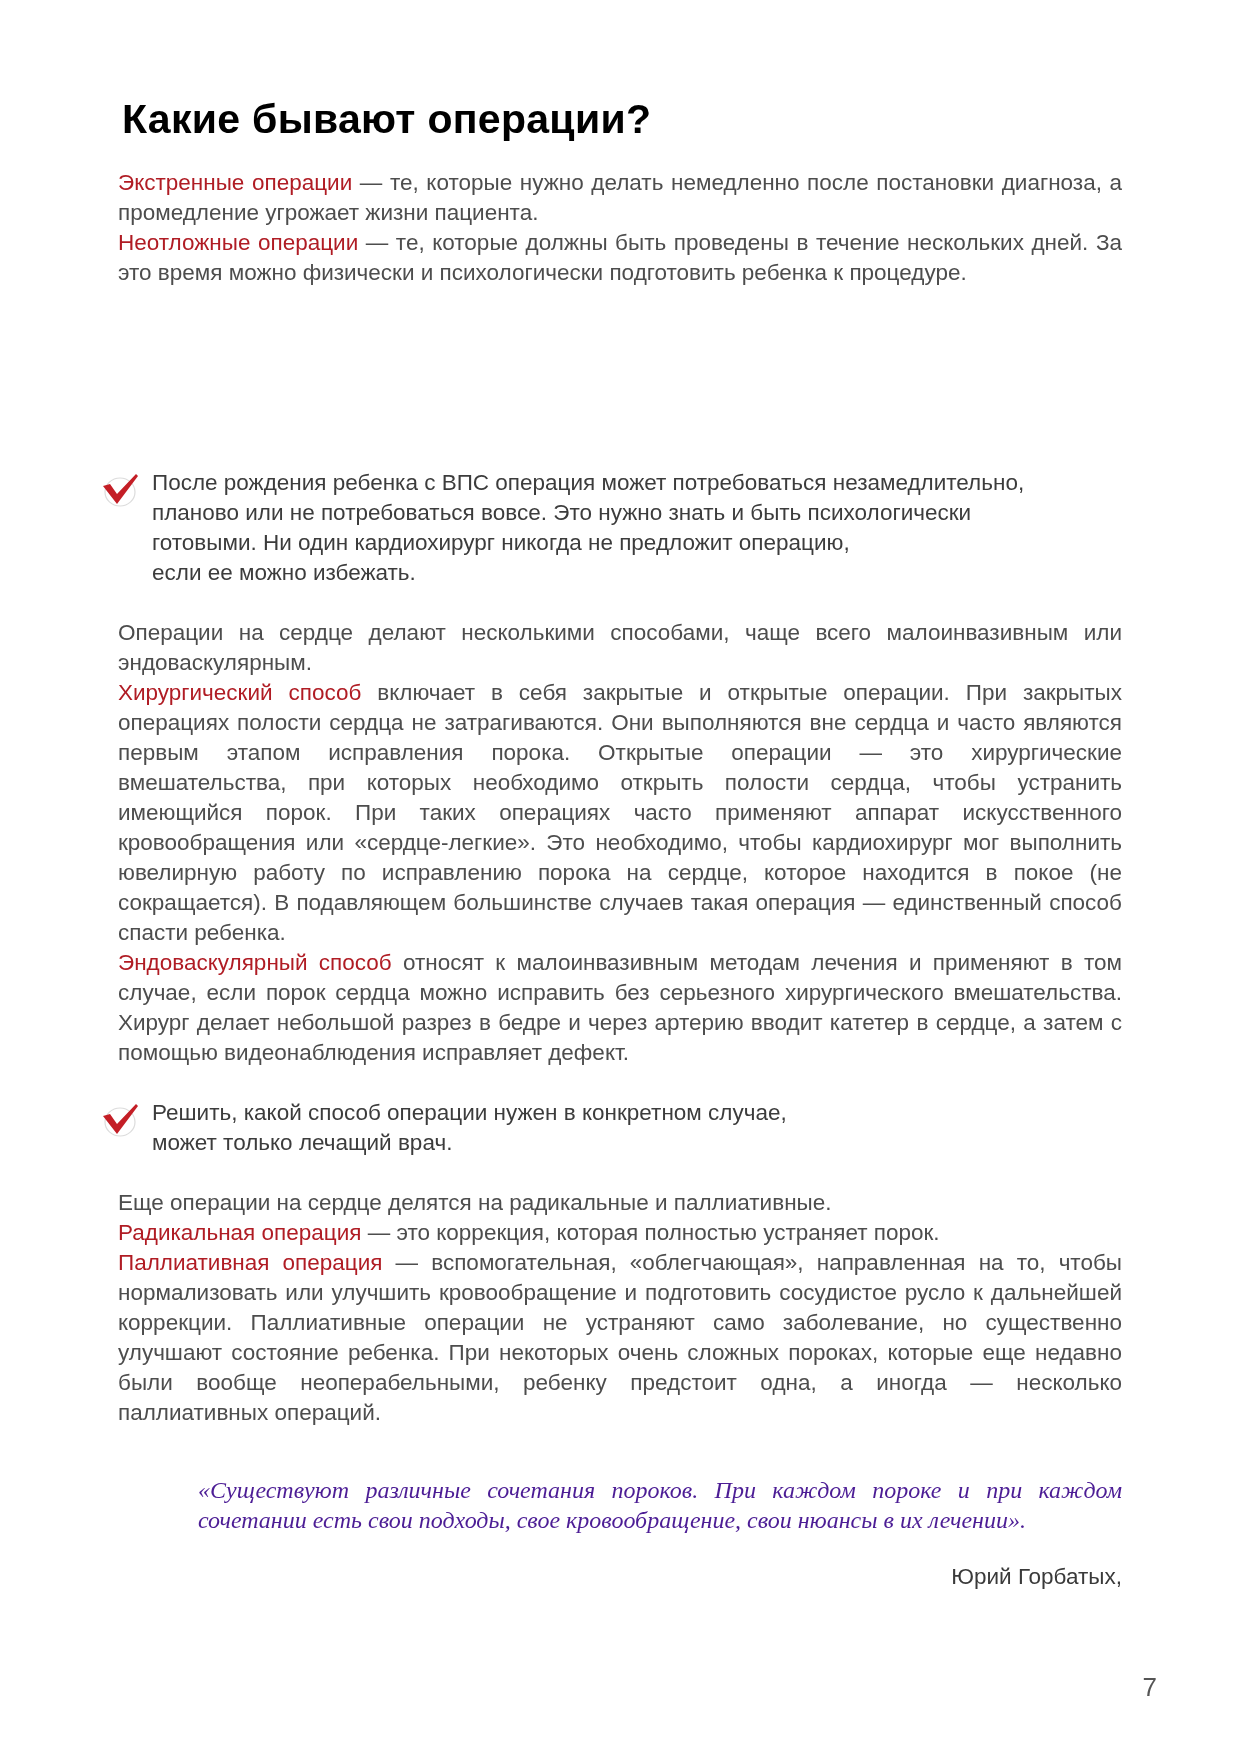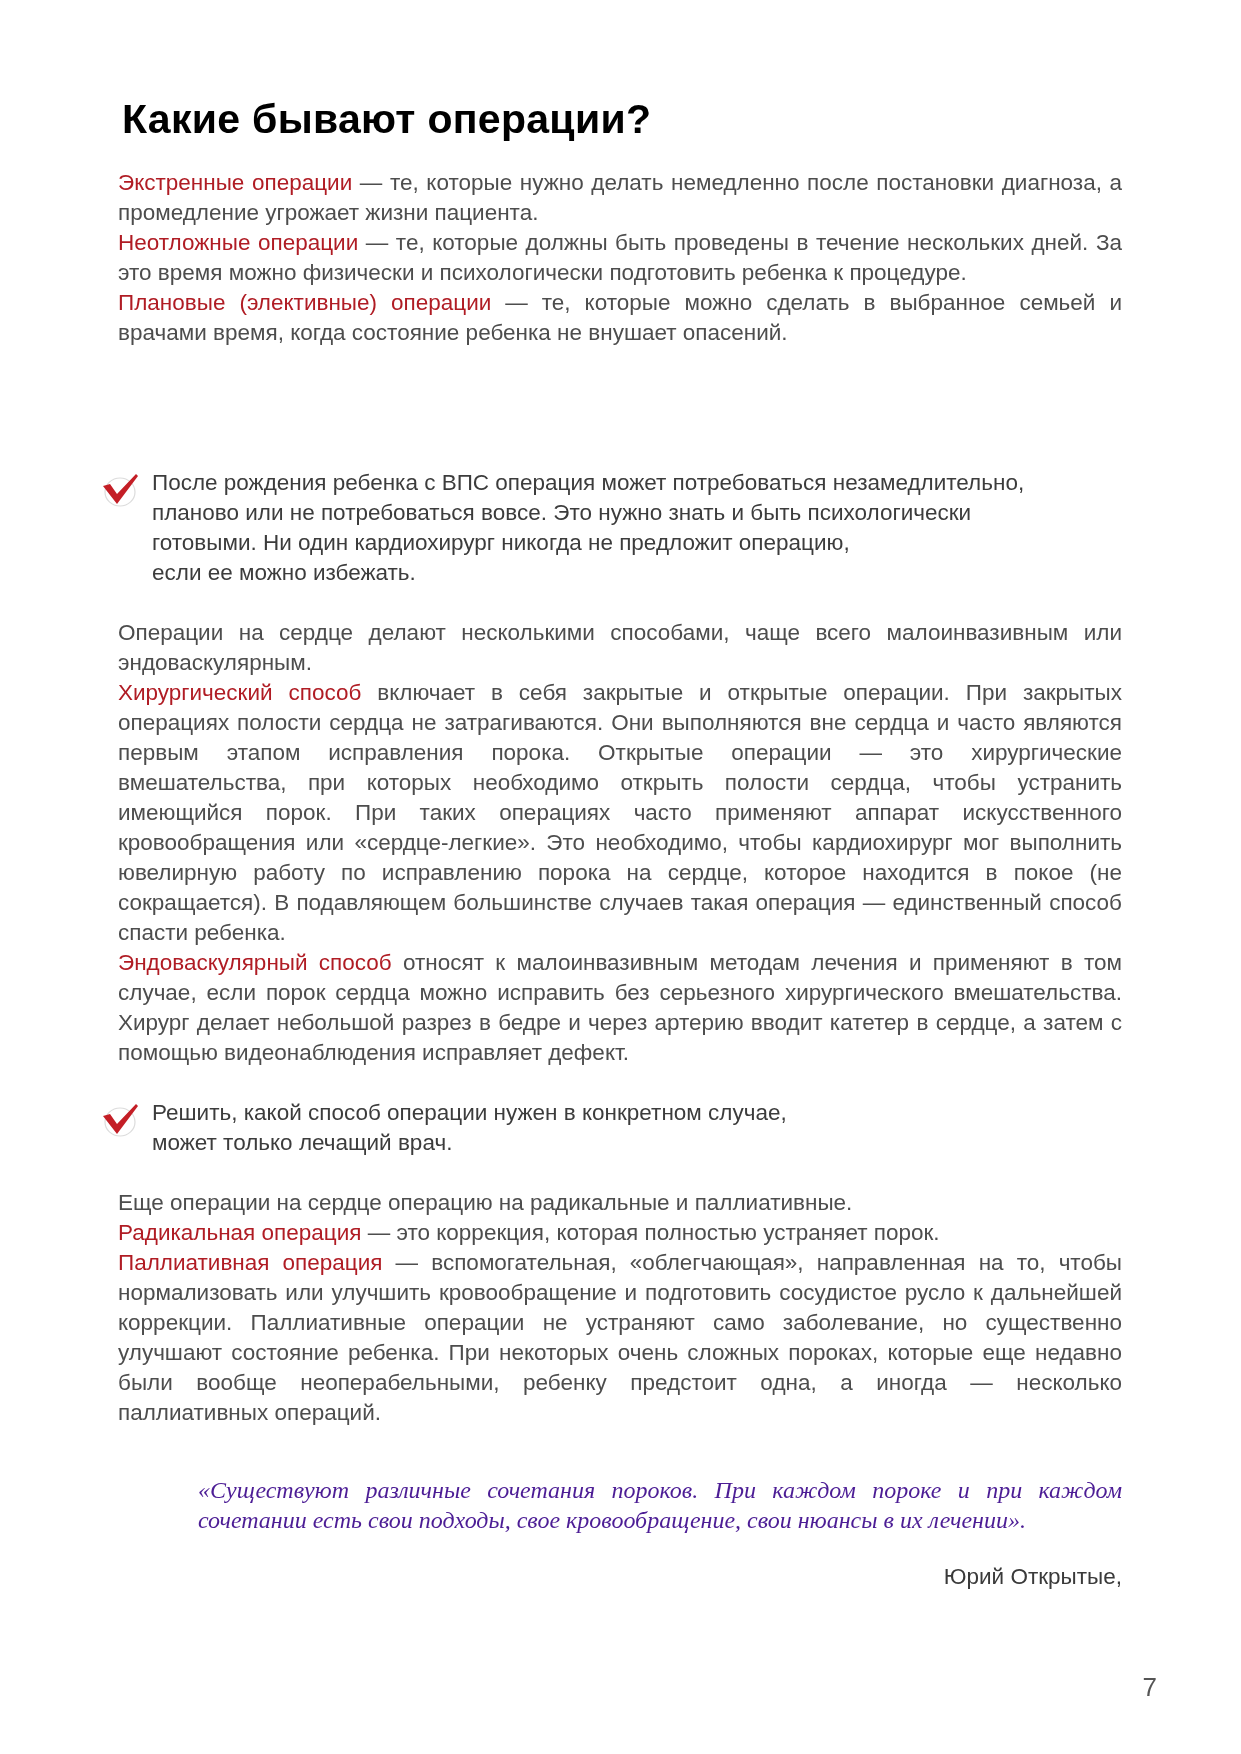--- a/index.html
+++ b/index.html
@@ -21,21 +21,20 @@
     .page-number { position: absolute; right: 84px; top: 1672px; font-size: 26px; color: #555; }
   </style>
 </head>
 <body>
 
 <h1 class="page-title">Какие бывают операции?</h1>
 
 <div class="block" style="top:168px;">
   <p><span class="hl">Экстренные операции</span><span> — те, которые нужно делать немедленно после постановки диагноза, а промедление угрожает жизни пациента.</span></p>
   <p><span class="hl">Неотложные операции</span><span> — те, которые должны быть проведены в течение нескольких дней. За это время можно физически и психологически подготовить ребенка к процедуре.</span></p>
-  <p><span class="hl">Плановые (элективные) операции</span><span> — те, которые можно сделать в выбранное семьей и врачами время, когда состояние ребенка не внушает опасений.</span></p>
 </div>
 
 <div class="note" style="top:468px;">
   <svg class="check" viewBox="0 0 40 36">
     <ellipse cx="20" cy="20" rx="15" ry="14" fill="none" stroke="#dcdcdc" stroke-width="1.2"></ellipse>
     <path d="M3 14 L10 12 L17 22 L36 2 L38 4 L17 32 Z" fill="#c41e26"></path>
   </svg>
   <div class="text">
     <div>После рождения ребенка с ВПС операция может потребоваться незамедлительно,</div>
     <div>планово или не потребоваться вовсе. Это нужно знать и быть психологически</div>
@@ -55,24 +54,24 @@
     <ellipse cx="20" cy="20" rx="15" ry="14" fill="none" stroke="#dcdcdc" stroke-width="1.2"></ellipse>
     <path d="M3 14 L10 12 L17 22 L36 2 L38 4 L17 32 Z" fill="#c41e26"></path>
   </svg>
   <div class="text">
     <div>Решить, какой способ операции нужен в конкретном случае,</div>
     <div>может только лечащий врач.</div>
   </div>
 </div>
 
 <div class="block" style="top:1188px;">
-  <p>Еще операции на сердце операцию на радикальные и паллиативные.</p>
+  <p>Еще операции на сердце делятся на радикальные и паллиативные.</p>
   <p><span class="hl">Радикальная операция</span><span> —  это коррекция, которая полностью устраняет порок.</span></p>
   <p><span class="hl">Паллиативная операция</span><span> — вспомогательная, «облегчающая», направленная на то, чтобы нормализовать или улучшить кровообращение и подготовить сосудистое русло к дальнейшей коррекции. Паллиативные операции не устраняют само заболевание, но существенно улучшают состояние ребенка. При некоторых очень сложных пороках, которые еще недавно были вообще неоперабельными, ребенку предстоит одна, а иногда — несколько паллиативных операций.</span></p>
 </div>
 
 <div class="quote" style="top:1475px;">«Существуют различные сочетания пороков. При каждом пороке и при каждом сочетании есть свои подходы, свое кровообращение, свои нюансы в их лечении».</div>
 
 <div class="author">
-  <div class="name">Юрий Открытые,</div>
+  <div class="name">Юрий Горбатых,</div>
 </div>
 
 <div class="page-number">7</div>
 
 </body></html>

